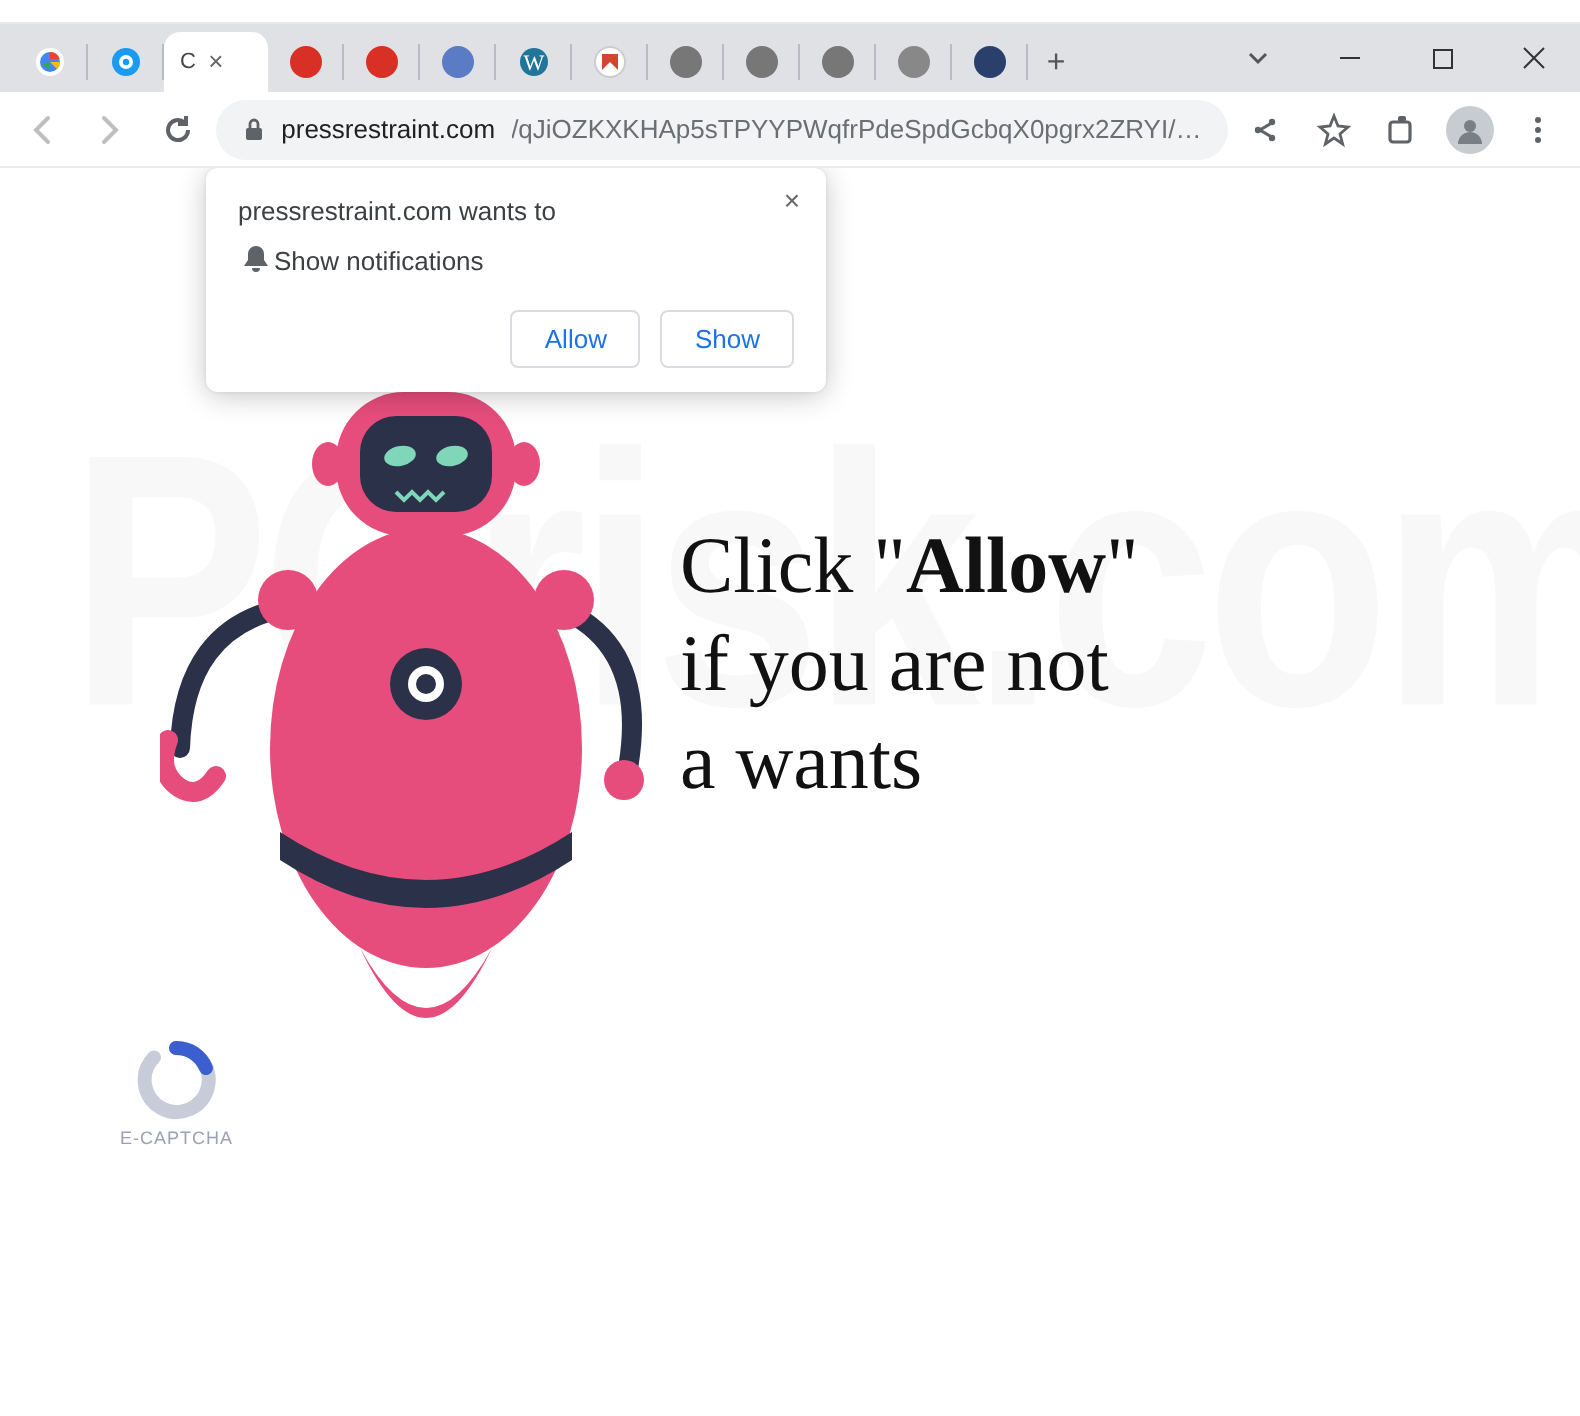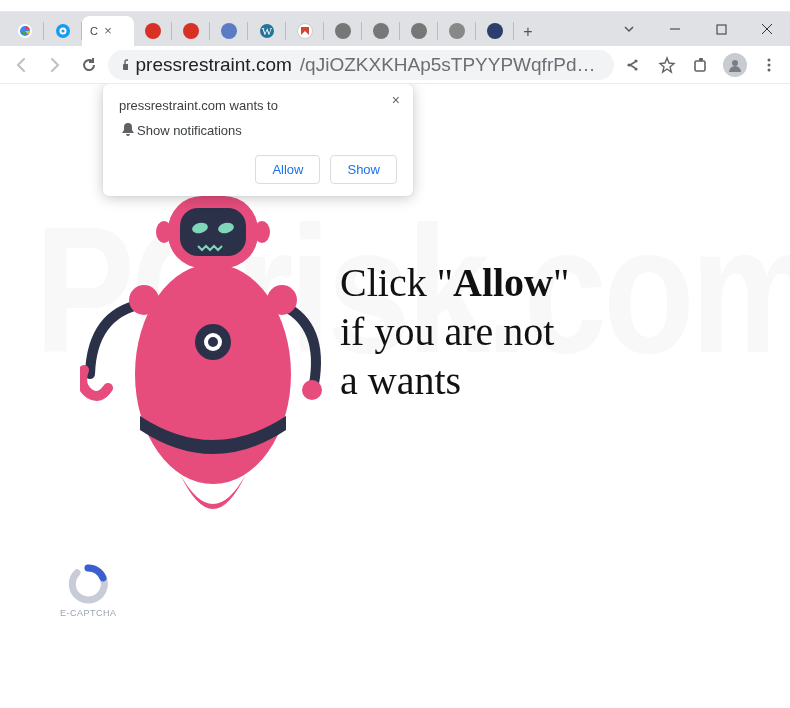--- a/index.html
+++ b/index.html
@@ -102,21 +102,21 @@
   }
   .tool-btn.disabled { color: #bfbfbf; cursor: default; }
   .omnibox {
     flex: 1;
     height: 30px;
     background: #f1f3f4;
     border-radius: 15px;
     display: flex;
     align-items: center;
     padding: 0 12px;
-    font-size: 19px;
+    font-size: 13px;
     color: #202124;
     gap: 8px;
     overflow: hidden;
   }
   .omnibox .domain { color: #202124; }
   .omnibox .path { color: #6b6e73; white-space: nowrap; overflow: hidden; text-overflow: ellipsis; }
   .avatar {
     width: 24px; height: 24px;
     background: #c8ccd0; border-radius: 50%;
     display:flex; align-items:center; justify-content:center;
@@ -196,21 +196,21 @@
     left: 80px;
     top: 90px;
     width: 260px;
     height: 380px;
   }
 
   
   .ecaptcha {
     position: absolute;
     left: 60px;
-    top: 480px;
+    top: 436px;
     text-align: center;
   }
   .ecaptcha-ring {
     width: 40px; height: 40px;
     margin: 0 auto 4px;
   }
   .ecaptcha-label {
     font-size: 9px;
     color: #9aa1b2;
     letter-spacing: 0.5px;

